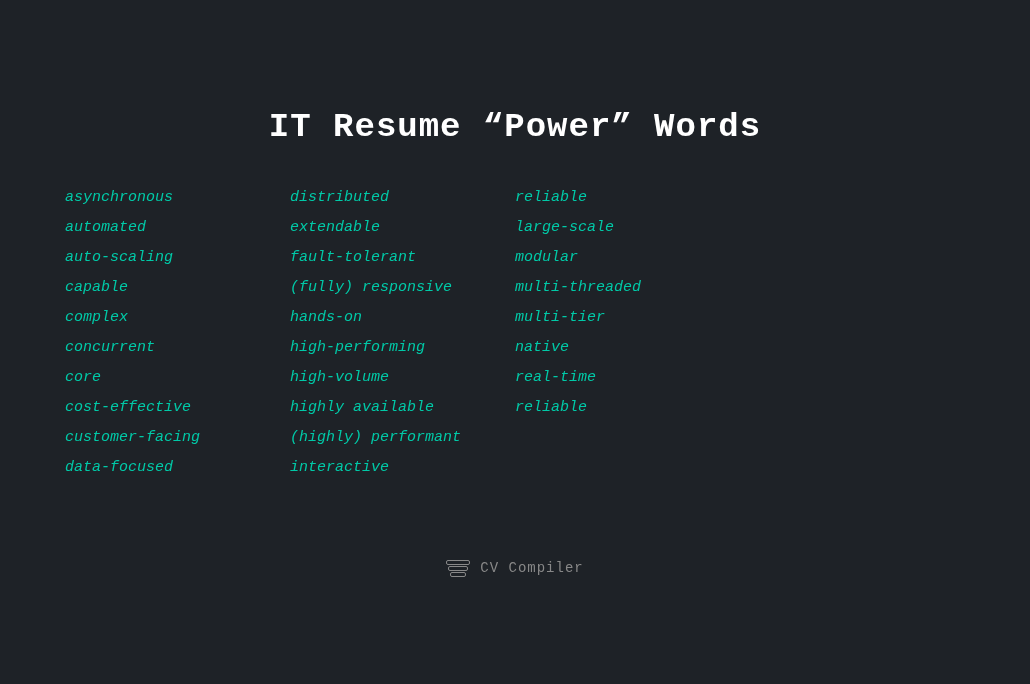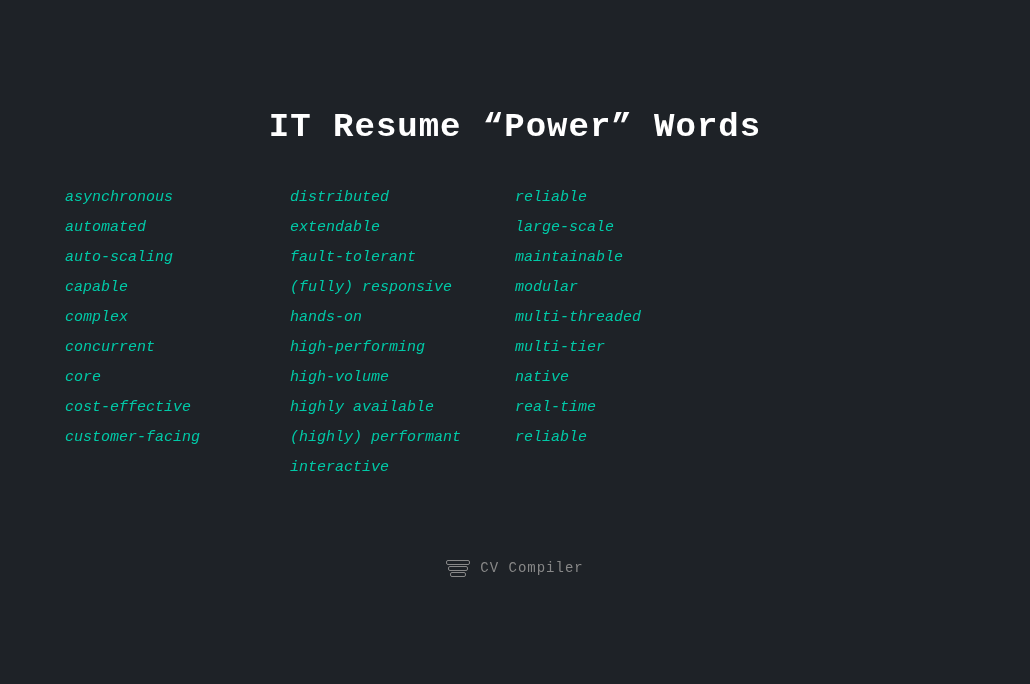--- a/index.html
+++ b/index.html
@@ -109,37 +109,37 @@
   <div class="column">
         <span class="word">asynchronous</span>
         <span class="word">automated</span>
         <span class="word">auto-scaling</span>
         <span class="word">capable</span>
         <span class="word">complex</span>
         <span class="word">concurrent</span>
         <span class="word">core</span>
         <span class="word">cost-effective</span>
         <span class="word">customer-facing</span>
+        <span class="word">data-focused</span>
       </div>
       <div class="column">
         <span class="word">distributed</span>
         <span class="word">extendable</span>
         <span class="word">fault-tolerant</span>
         <span class="word">(fully) responsive</span>
         <span class="word">hands-on</span>
         <span class="word">high-performing</span>
         <span class="word">high-volume</span>
         <span class="word">highly available</span>
         <span class="word">(highly) performant</span>
         <span class="word">interactive</span>
       </div>
       <div class="column">
         <span class="word">reliable</span>
         <span class="word">large-scale</span>
-        <span class="word">maintainable</span>
         <span class="word">modular</span>
         <span class="word">multi-threaded</span>
         <span class="word">multi-tier</span>
         <span class="word">native</span>
         <span class="word">real-time</span>
         <span class="word">reliable</span>
       </div>
     </div>
 
   <div class="footer">

